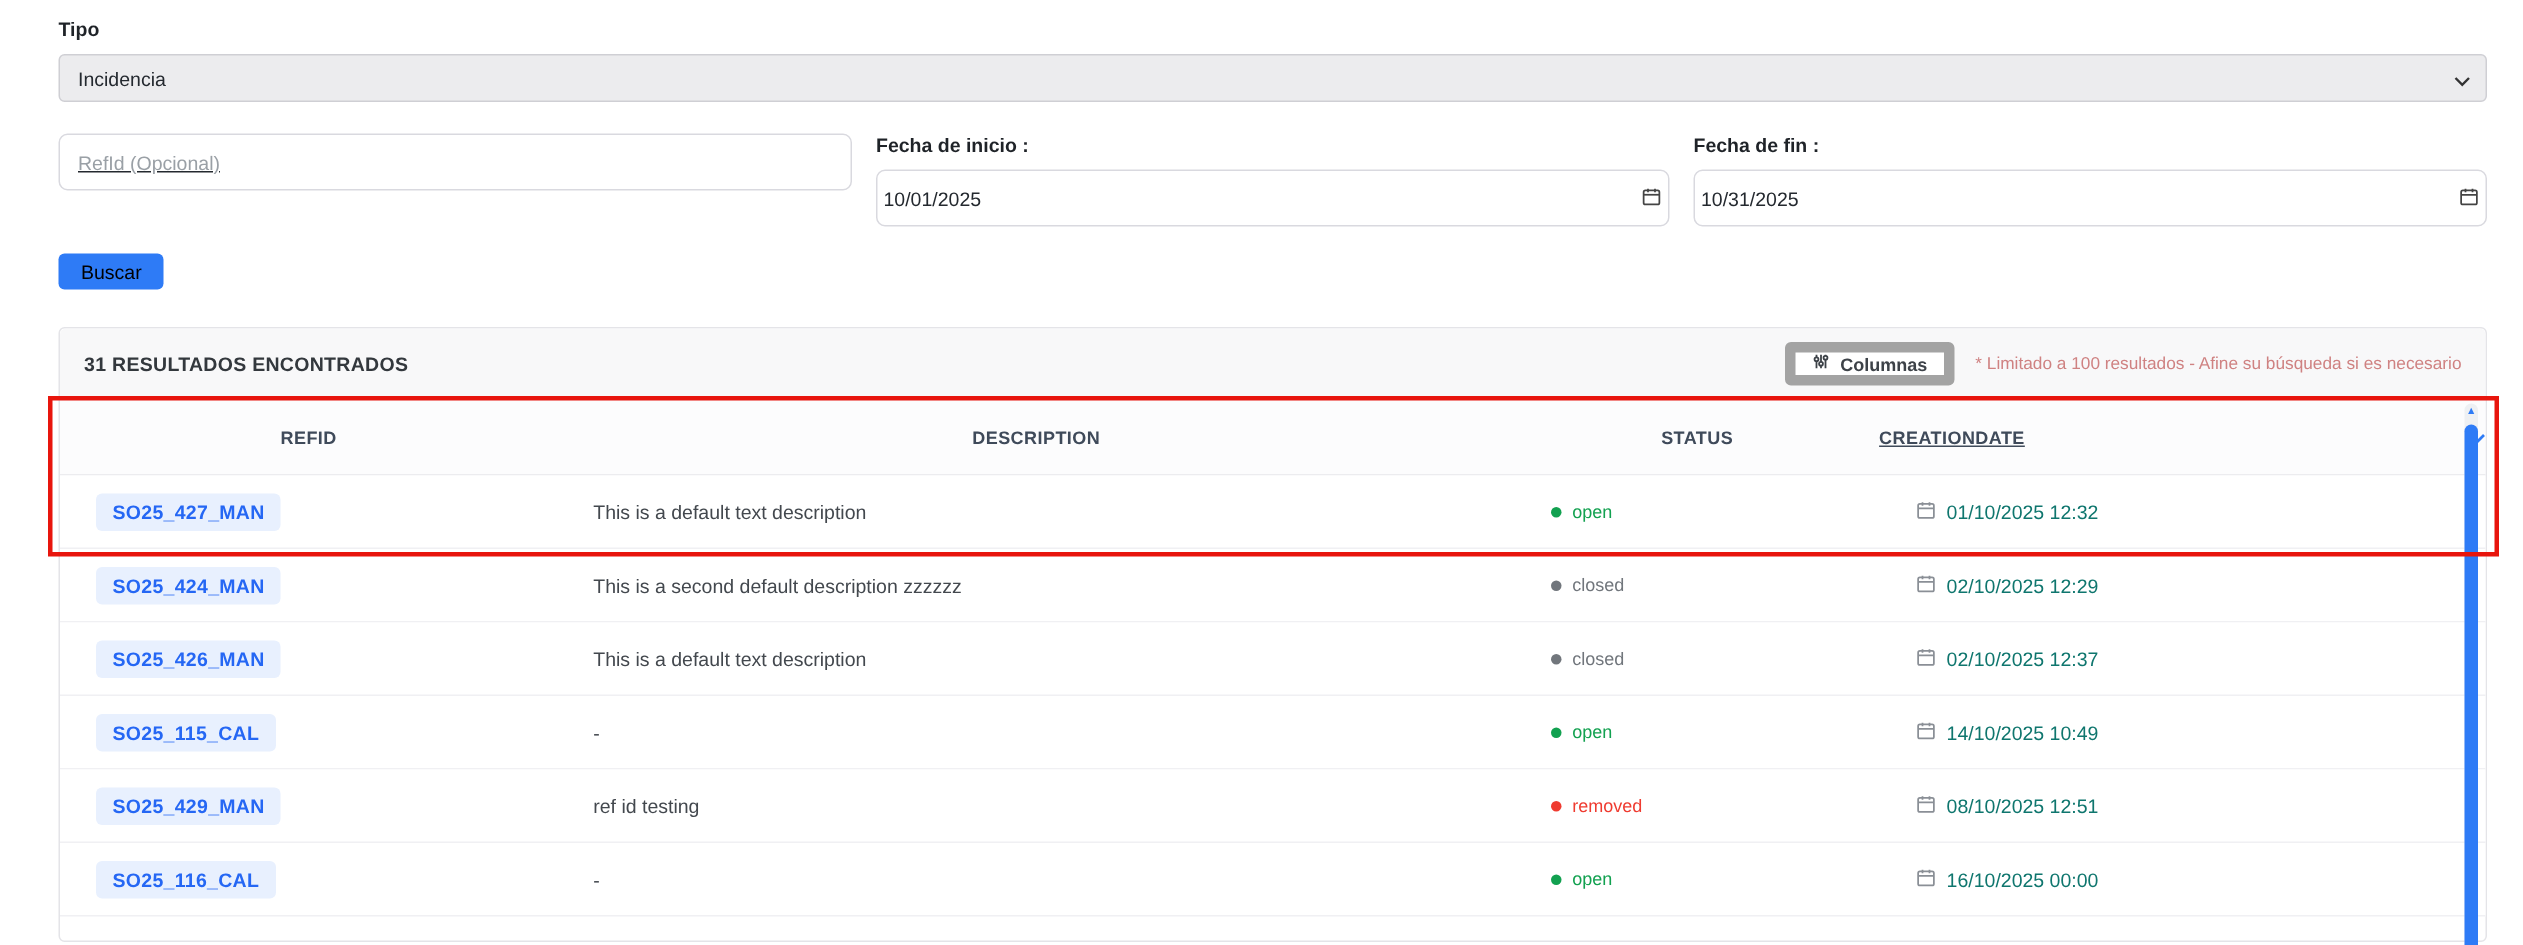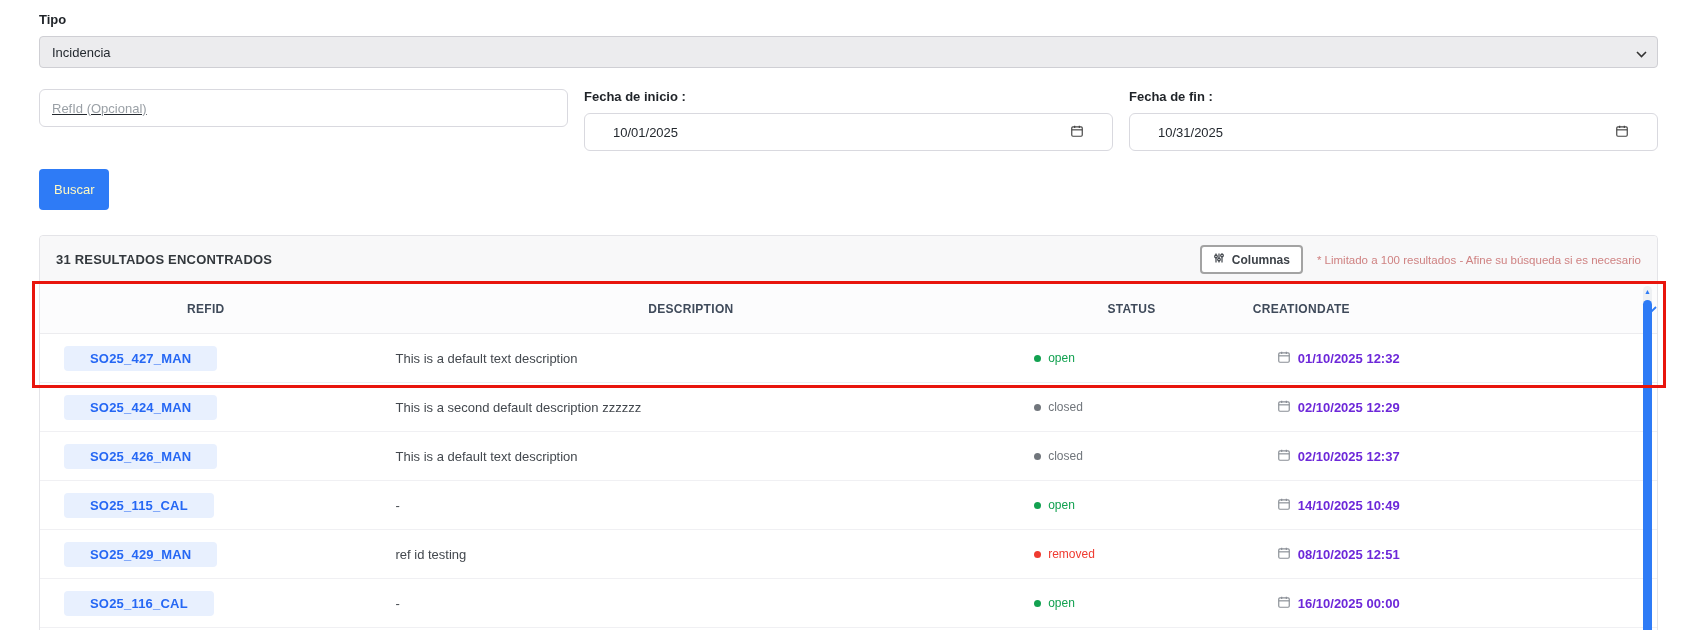--- a/index.html
+++ b/index.html
@@ -12,51 +12,51 @@
   .select-box { position:relative; height:32px; background:#ececee; border:1px solid #cfcfd4;
     border-radius:4px; display:flex; align-items:center; padding:0 30px 0 12px;
     font-size:13px; color:#24292f; cursor:pointer; }
   .select-arrow { position:absolute; right:10px; top:9px; color:#333; }
   .filters-row { display:flex; gap:16px; margin-top:21px; }
   .filters-row .col { flex:1 1 0; }
   .text-input { width:100%; height:38px; border:1px solid #d9d9df; border-radius:6px;
     padding:0 12px; font-size:13px; color:#24292f; font-family:inherit; outline:none;text-decoration:underline; }
   .text-input::placeholder { color:#9aa0a6; }
   .date-input { height:38px; border:1px solid #d9d9df; border-radius:6px; background:#fff;
-    display:flex; align-items:center; justify-content:space-between; padding:0 28px;
+    display:flex; align-items:center; justify-content:space-between; padding:0 4px;
     font-size:13px; color:#24292f; cursor:pointer; }
-  .buscar-btn { margin-top:18px; height:41px; padding:0 15px; background:#2e7bf6; color:#fef9c3;
+  .buscar-btn { margin-top:18px; height:24px; padding:0 15px; background:#2e7bf6; color:#000000;
     border:none; border-radius:4px; font-size:13px; font-family:inherit; cursor:pointer; }
 
   
   .card { margin-top:25px; border:1px solid #e4e4e8; border-radius:4px; height:410px;
     background:#fff; position:relative; }
   .card-header { height:48px; background:#f8f8f9; border-bottom:1px solid #ececef;
     display:flex; align-items:center; justify-content:space-between; padding:0 16px;
     border-radius:4px 4px 0 0; }
   .count-label { font-size:13px; font-weight:bold; color:#33383d; letter-spacing:.2px; }
   .header-right { display:flex; align-items:center; gap:14px; }
-  .columnas-btn { height:29px; background:#fff; border:2px solid #a3a3a3; border-radius:4px;
+  .columnas-btn { height:29px; background:#fff; border:7px solid #a3a3a3; border-radius:4px;
     display:flex; align-items:center; gap:7px; padding:0 11px; font-size:12px; color:#3d4248;
     font-family:inherit; font-weight:bold; cursor:pointer; }
   .limit-note { font-size:11.5px; color:#cf8282; }
 
   
   .table-wrap { position:relative; }
   .thead, .tr { display:grid; grid-template-columns:20.5% 39.5% 15% 25%; align-items:center; }
   .thead { height:50px; border-bottom:1px solid #ececef; background:#fcfcfd; }
   .th { font-size:12px; font-weight:bold; color:#3f4a5a; text-align:center; letter-spacing:.3px; }
-  .th-date { display:flex; align-items:center; justify-content:space-between; gap:5px; cursor:pointer; }
+  .th-date { display:flex; align-items:center; justify-content:space-between; gap:5px; cursor:pointer;text-decoration:underline; }
   .tr { height:49px; border-bottom:1px solid #f0f0f3; background:#fff; }
   .td { font-size:13px; color:#43484e; padding-left:24px; }
   .refid-pill { display:inline-block; background:#e8f0fe; color:#2567f4; font-weight:bold;
-    font-size:13px; padding:5px 26px; border-radius:4px; cursor:pointer; letter-spacing:.2px; }
+    font-size:13px; padding:5px 11px; border-radius:4px; cursor:pointer; letter-spacing:.2px; }
   .td-status { display:flex; align-items:center; gap:7px; font-size:12px; font-weight:500; }
   .status-dot { width:7px; height:7px; border-radius:50%; flex:0 0 auto; }
-  .td-date { display:flex; align-items:center; gap:7px; font-size:13px; font-weight:bold; color:#6d28d9; }
+  .td-date { display:flex; align-items:center; gap:7px; font-size:13px; font-weight:normal; color:#0f766e; }
 
   
   .scrollbar { position:absolute; top:2px; bottom:-46px; right:5px; width:9px;
     background:#eef0f3; border-radius:5px; z-index:5; }
   .scroll-up { position:absolute; top:1px; left:0; width:9px; height:10px; color:#2e7bf6;
     font-size:7px; line-height:10px; text-align:center; }
   .scroll-thumb { position:absolute; top:14px; bottom:2px; left:0; width:9px;
     background:#2e7bf6; border-radius:5px; }
 
   

